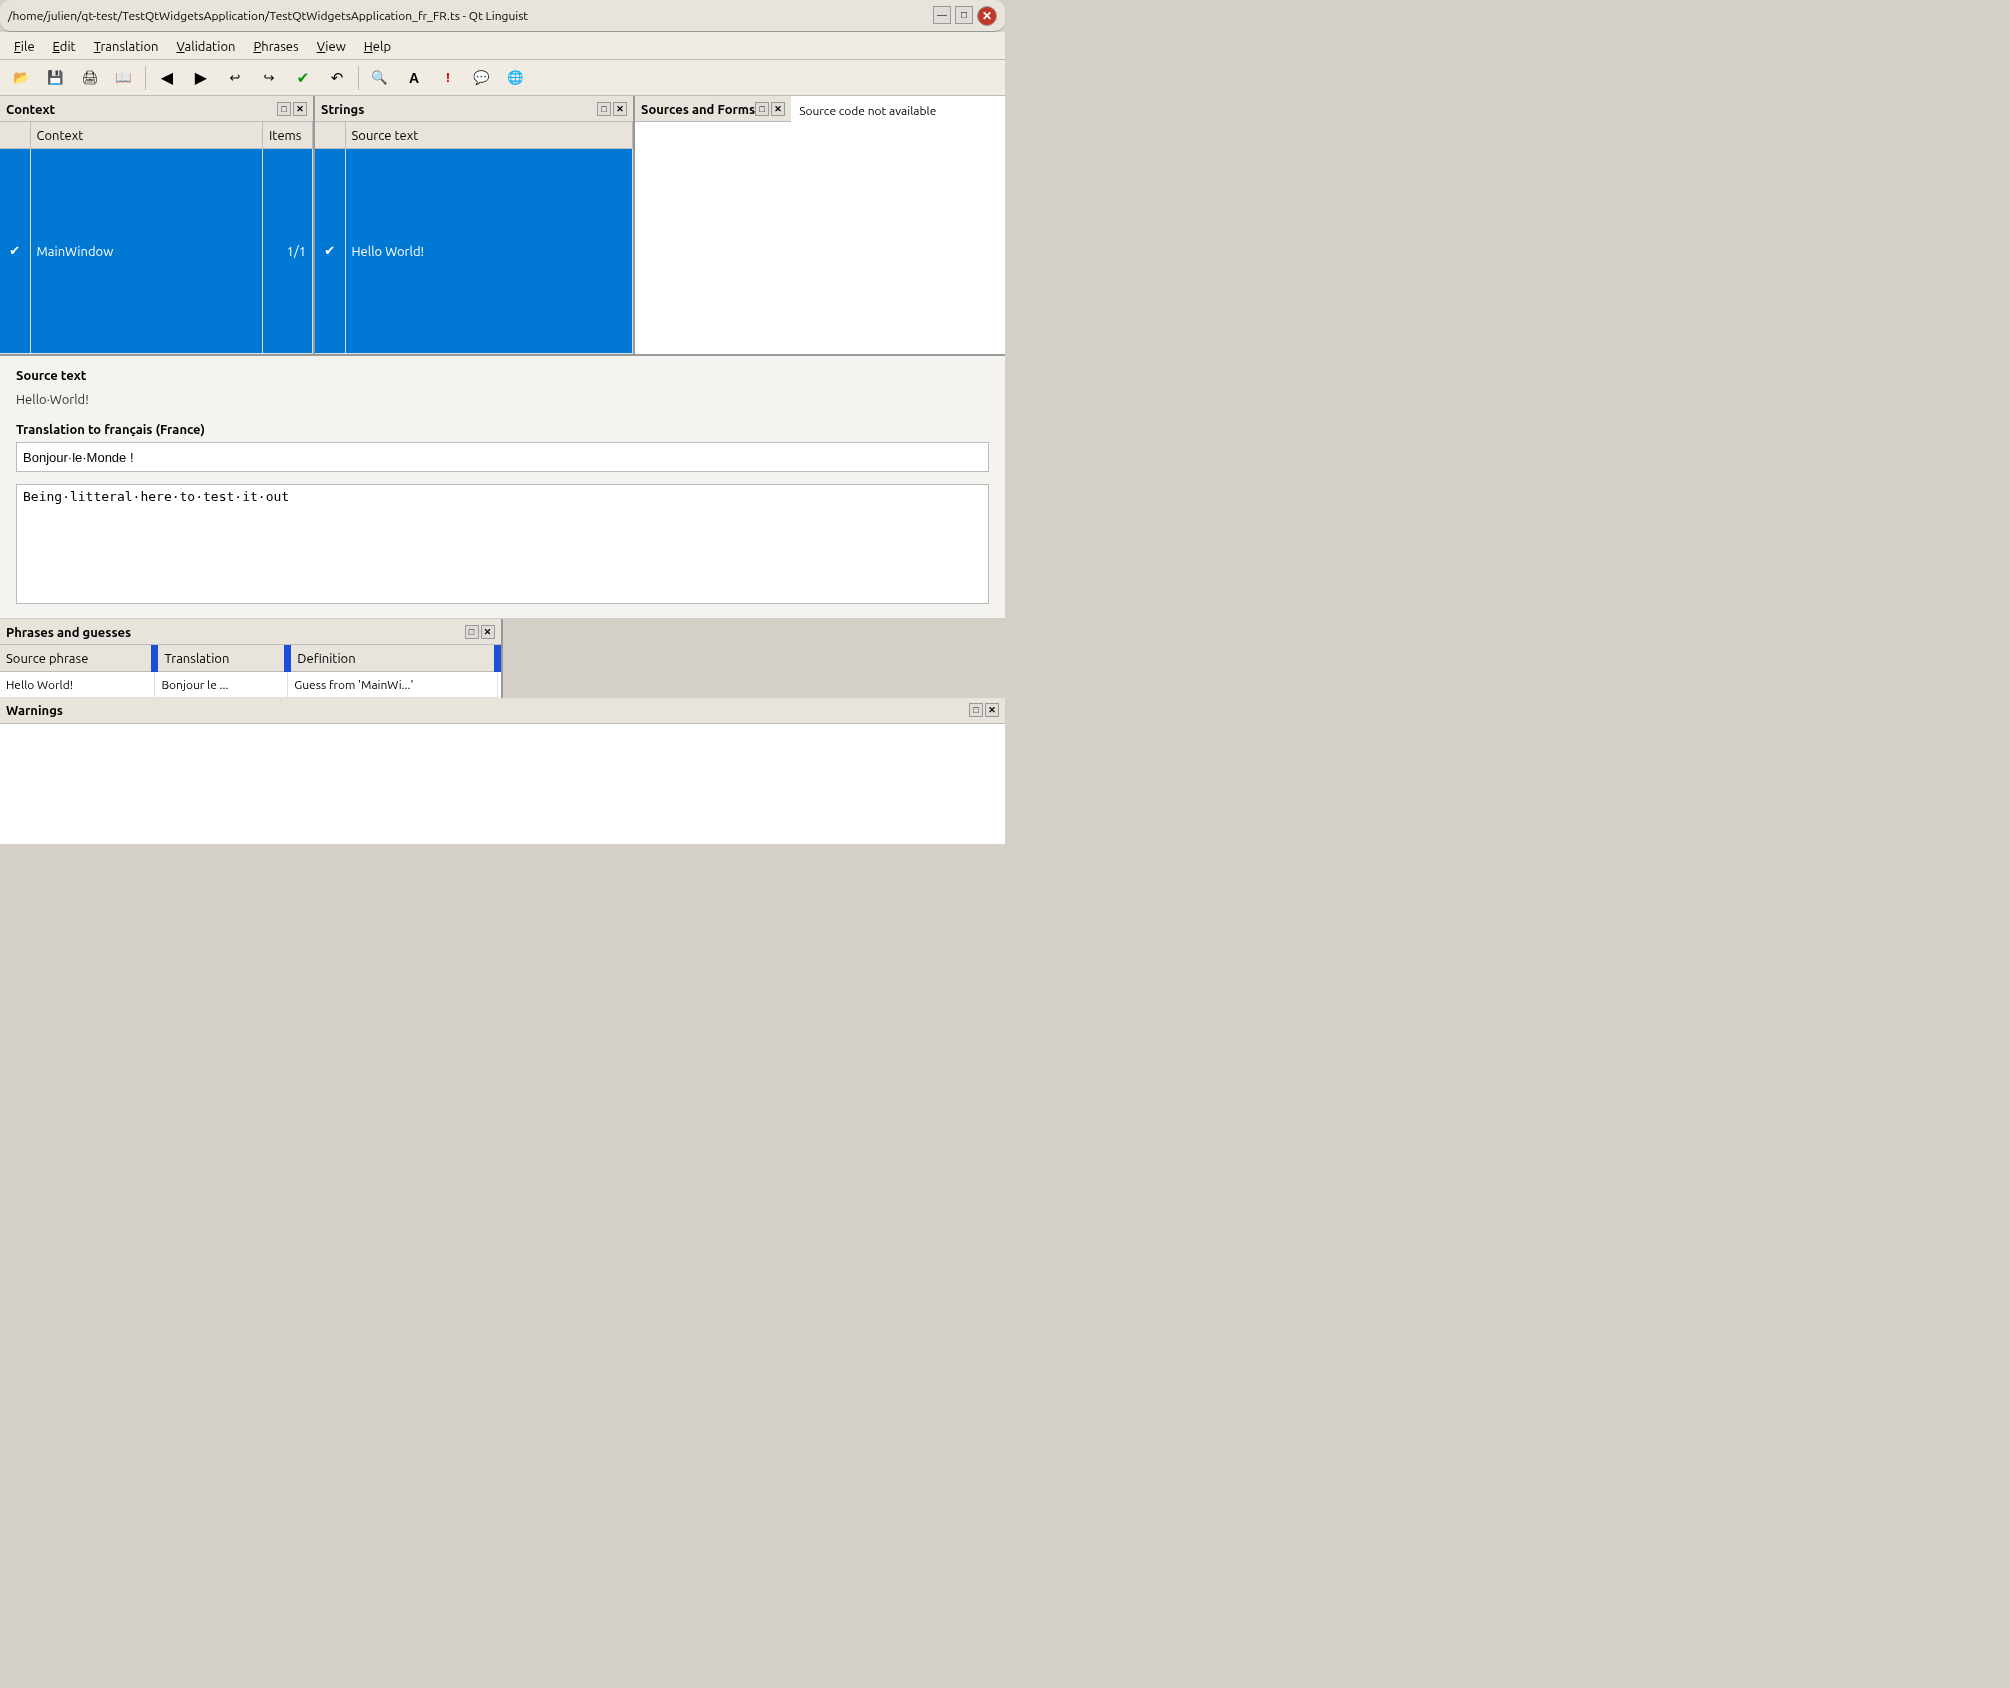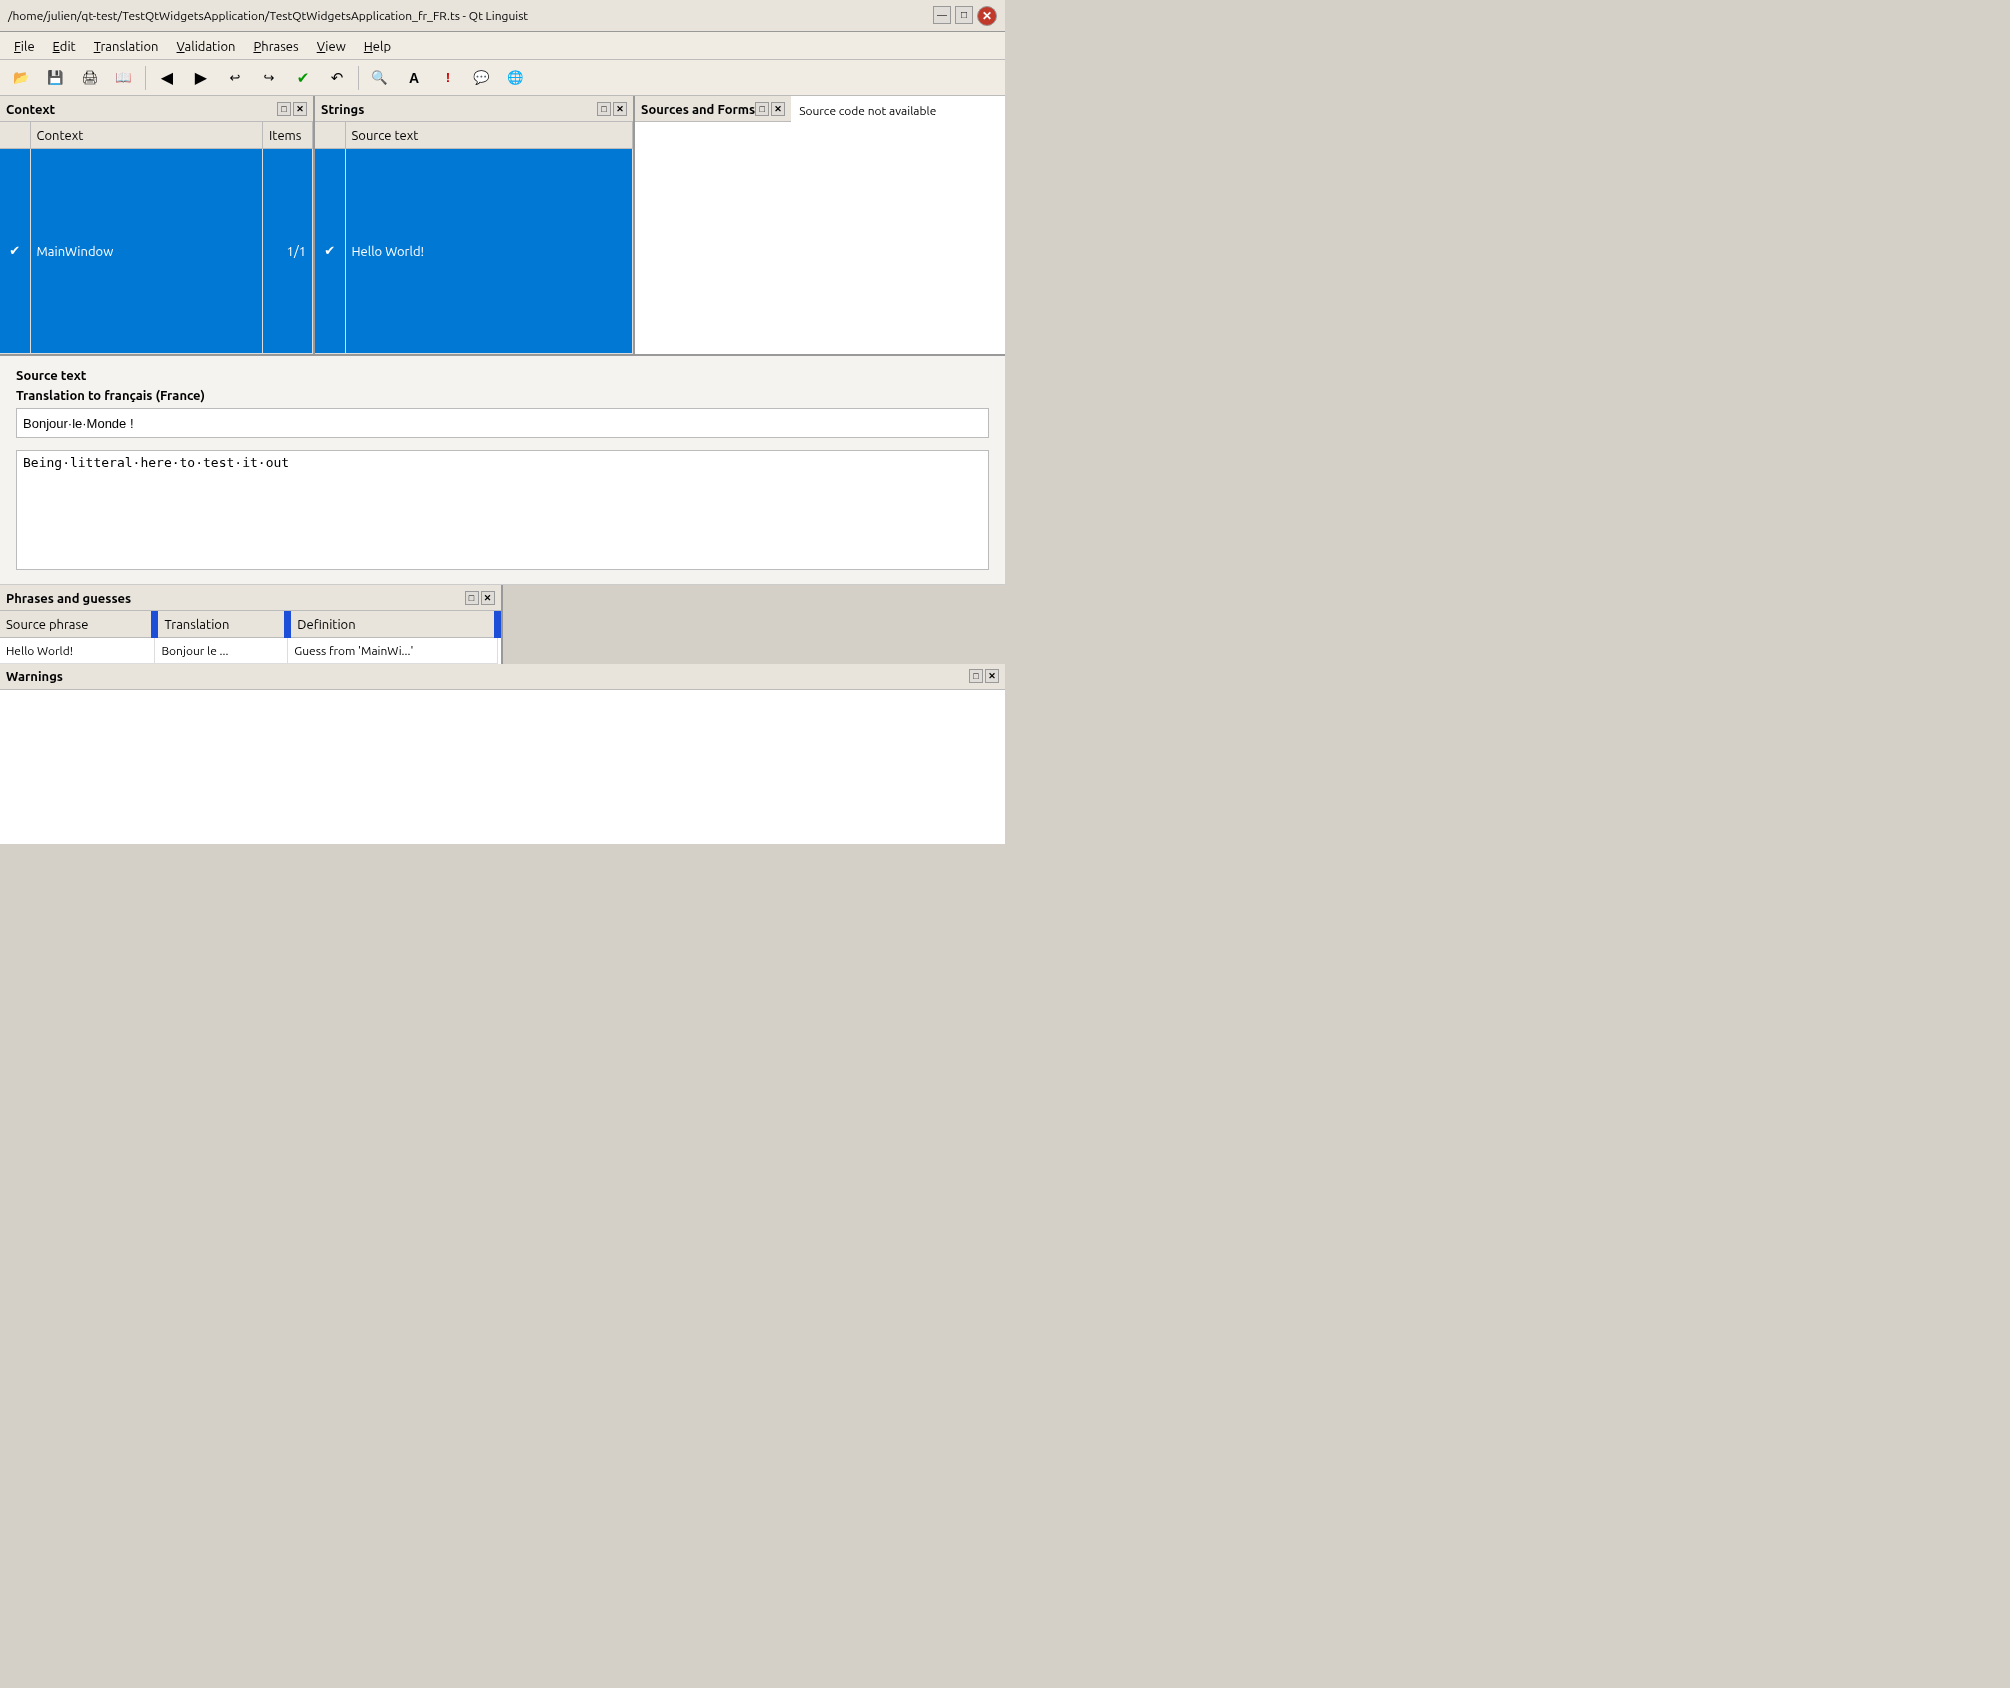--- a/index.html
+++ b/index.html
@@ -15,20 +15,21 @@
 
     
     .title-bar {
       background: #e8e4dc;
       border-bottom: 1px solid #999;
       padding: 4px 8px;
       display: flex;
       align-items: center;
       justify-content: space-between;
       height: 32px;
+      border-radius: 10px;
     }
     .title-bar-text {
       font-size: 12px;
       color: #000;
     }
     .title-bar-buttons {
       display: flex;
       gap: 4px;
     }
     .title-btn {
@@ -455,20 +456,21 @@
           <div class="panel-icon">✕</div>
         </div>
       </div>
       <div class="sources-content">Source code not available</div>
     </div>
 
   </div>
 
   <div class="middle-section">
     <div class="section-label">Source text</div>
+    <div class="source-text-display">Hello·World!</div>
 
     <div class="translation-label">Translation to français (France)</div>
     <input class="translation-input" type="text" value="Bonjour·le·Monde&nbsp;!" style="">
 
     <textarea class="comment-textarea" style="">Being·litteral·here·to·test·it·out</textarea>
   </div>
 
   <div class="bottom-panels">
 
     <div class="phrases-panel">

